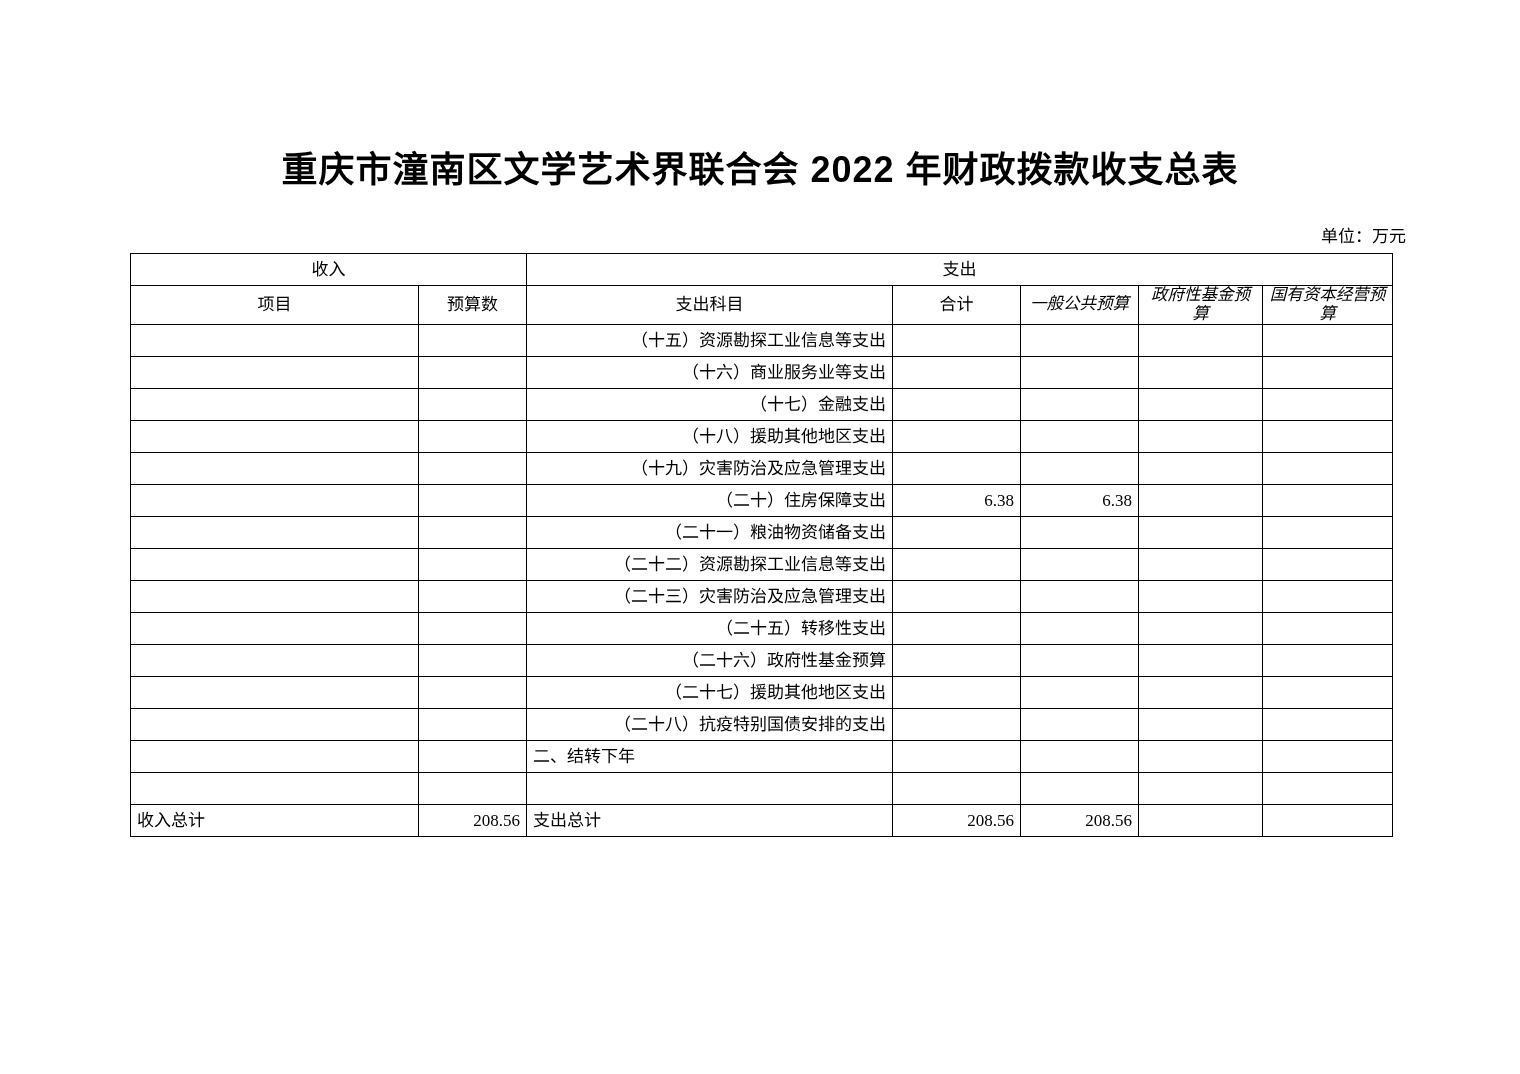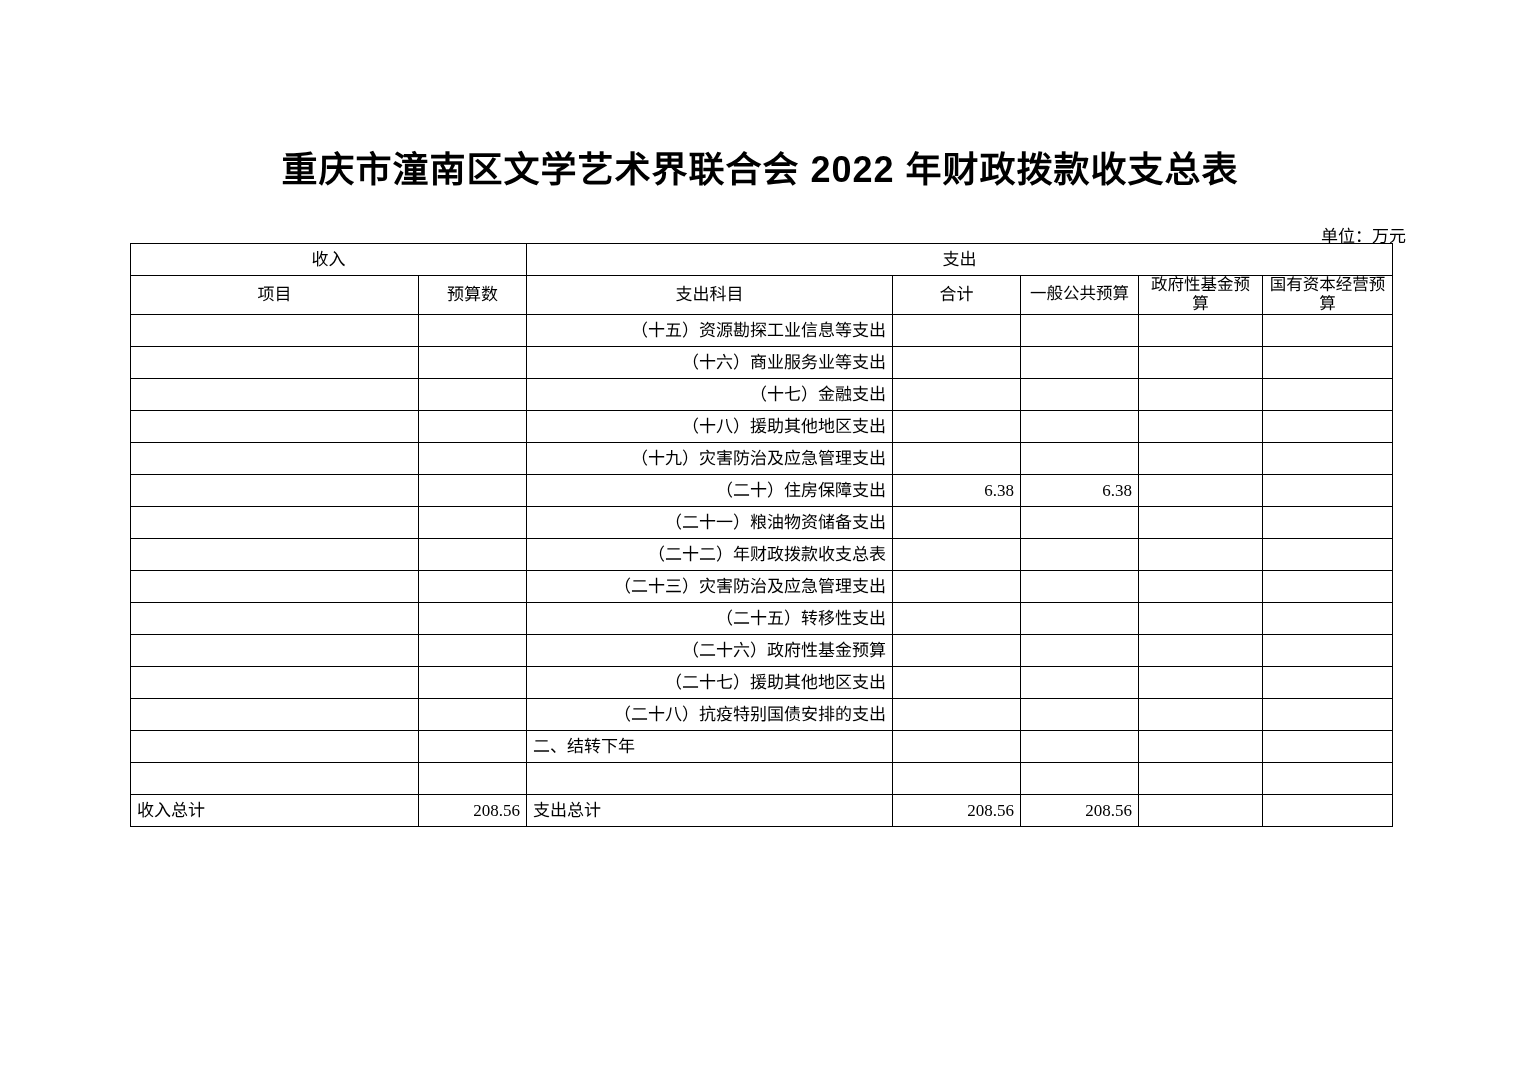--- a/index.html
+++ b/index.html
@@ -37,21 +37,21 @@
   .unit-label {
     position: absolute;
     right: 114px;
     top: 222px;
     font-size: 17px;
     font-family: "Liberation Serif", "DejaVu Serif", serif;
   }
   table.budget {
     position: absolute;
     left: 130px;
-    top: 243px;
+    top: 253px;
     border-collapse: collapse;
     table-layout: fixed;
     width: 1262px;
     font-size: 17px;
   }
   table.budget td {
     border: 1px solid #000000;
     padding: 0 6px;
     height: 31px;
     vertical-align: middle;
@@ -72,21 +72,21 @@
   .hdr-cell {
     text-align: center;
     height: 52px;
   }
   .num {
     text-align: right;
     padding-right: 10px;
   }
   .center { }
   .left { text-align: right; padding-left: 10px; }
-  .small-wrap { font-size: 16.5px; }
+  .small-wrap { font-size: 16.5px; font-style: italic; }
 </style>
 </head>
 <body>
 
 <div class="page">
 
   <div class="doc-title">重庆市潼南区文学艺术界联合会 2022 年财政拨款收支总表</div>
 
   <div class="unit-label">单位：万元</div>
 
@@ -174,21 +174,21 @@
           <td class=" num"></td>
           <td class=" left">（二十一）粮油物资储备支出</td>
           <td class=" num"></td>
           <td class=" num"></td>
           <td class=" num"></td>
           <td class=" num"></td>
         </tr>
         <tr>
           <td class=" center"></td>
           <td class=" num"></td>
-          <td class=" left">（二十二）年财政拨款收支总表</td>
+          <td class=" left">（二十二）资源勘探工业信息等支出</td>
           <td class=" num"></td>
           <td class=" num"></td>
           <td class=" num"></td>
           <td class=" num"></td>
         </tr>
         <tr>
           <td class=" center"></td>
           <td class=" num"></td>
           <td class=" left">（二十三）灾害防治及应急管理支出</td>
           <td class=" num"></td>

